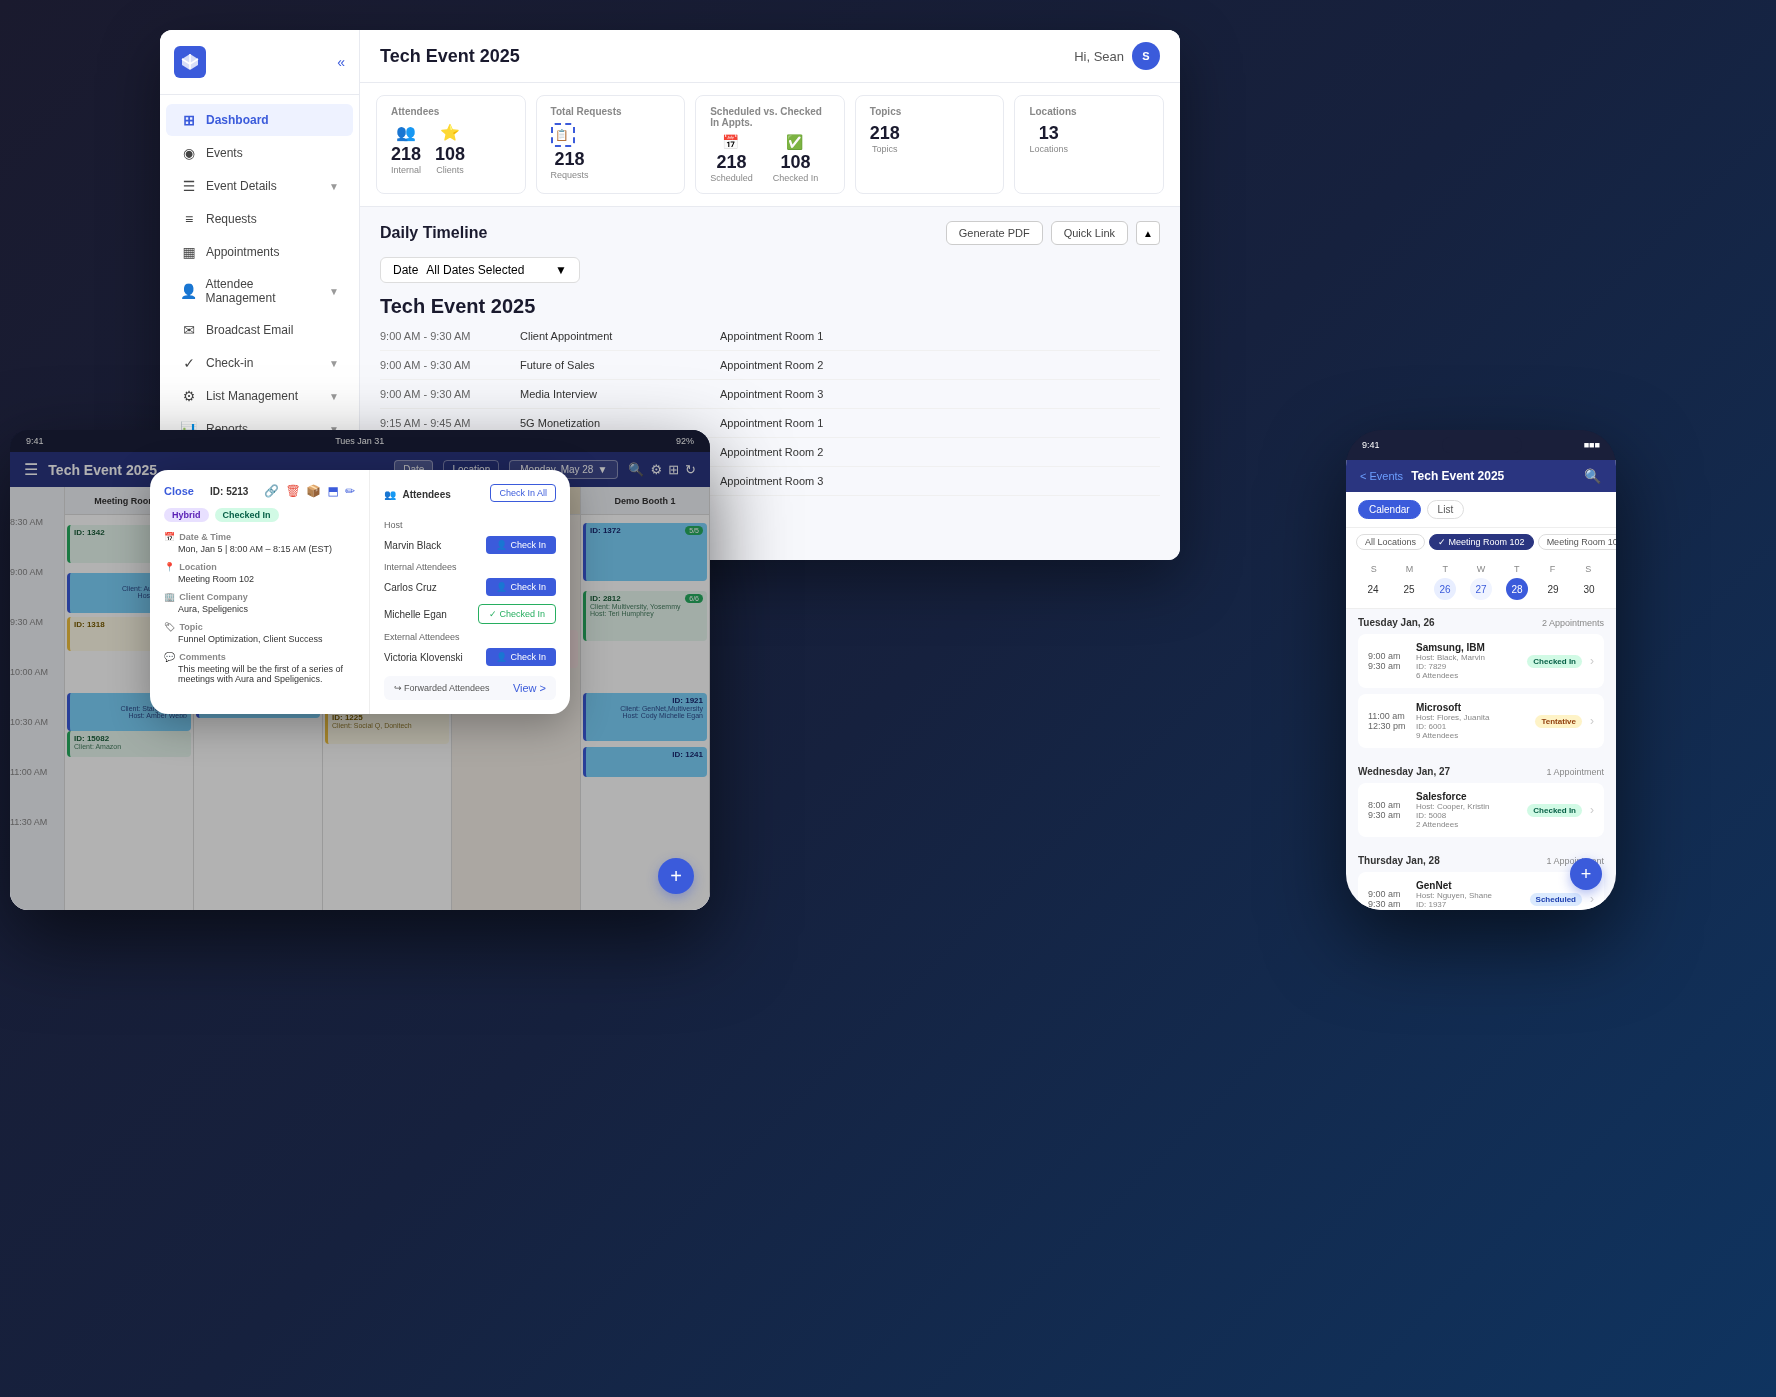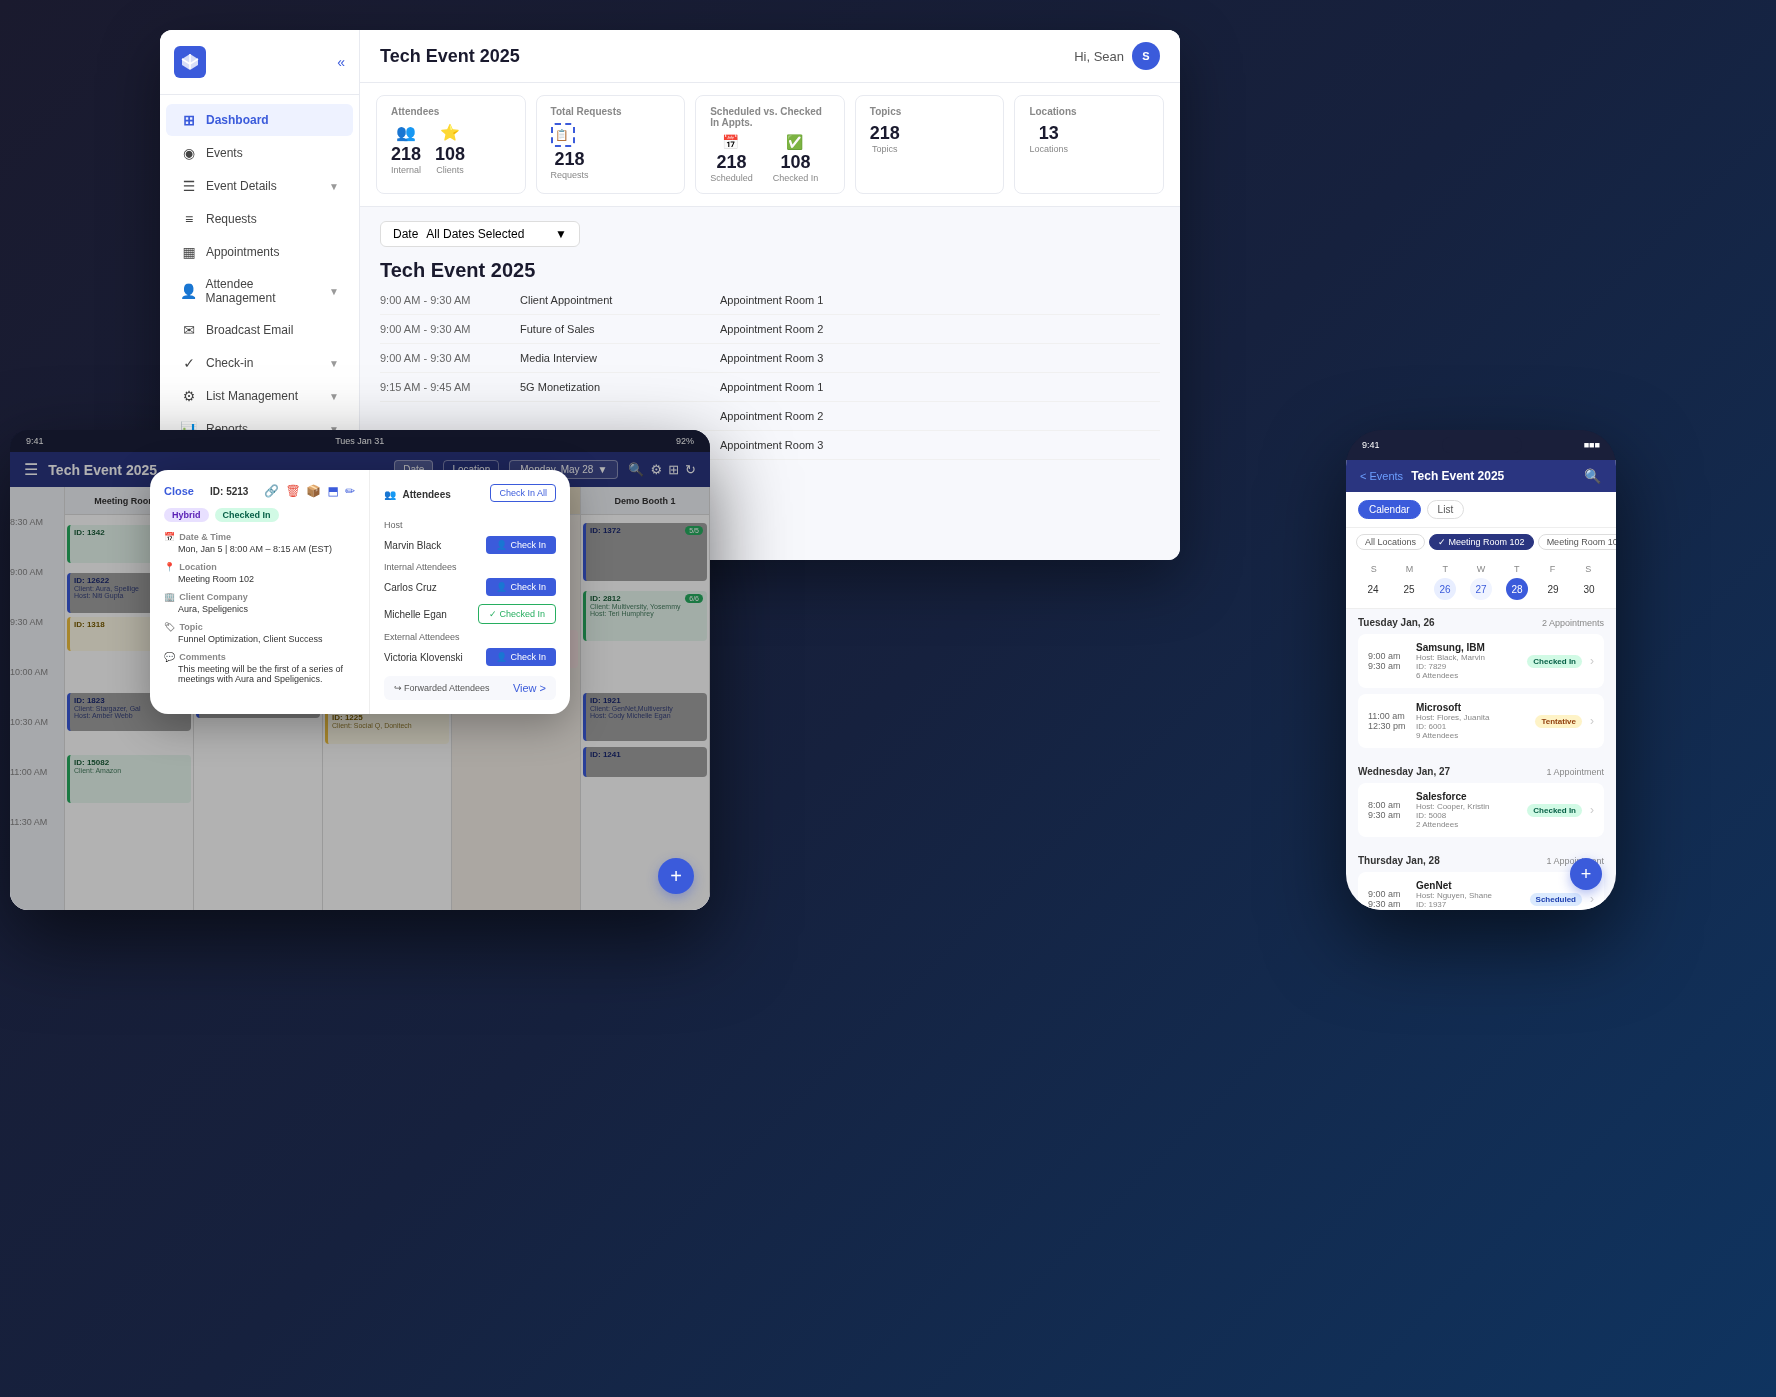--- a/index.html
+++ b/index.html
@@ -320,21 +320,21 @@
     .appt-block {
       position: absolute;
       left: 2px;
       right: 2px;
       border-radius: 4px;
       padding: 3px 4px;
       font-size: 8px;
       overflow: hidden;
     }
     .appt-green { background: #e8f8f0; border-left: 3px solid #27ae60; color: #1a5c38; }
-    .appt-blue { background: #a3a3a3; border-left: 3px solid #3b5bdb; color: #1a2870; }
+    .appt-blue { background: #7dd3fc; border-left: 3px solid #3b5bdb; color: #1a2870; text-align: right; }
     .appt-yellow { background: #fffbe8; border-left: 3px solid #f0c040; color: #7a5c00; }
     .appt-red { background: #fee8e8; border-left: 3px solid #e74c3c; color: #7a1a1a; }
     .appt-label { font-weight: 600; font-size: 8px; }
     .appt-sub { font-size: 7px; opacity: 0.8; }
 
     
     .modal-overlay {
       position: absolute;
       top: 0; left: 0; right: 0; bottom: 0;
       background: rgba(0,0,0,0.3);
@@ -797,20 +797,28 @@
         <div class="stat-card-body">
           <div class="stat-item">
             <div class="stat-number">13</div>
             <div class="stat-label">Locations</div>
           </div>
         </div>
       </div>
     </div>
 
     <div class="timeline-section">
+      <div class="timeline-header">
+        <span class="section-label">Daily Timeline</span>
+        <div class="header-actions">
+          <button class="btn-outline">Generate PDF</button>
+          <button class="btn-outline">Quick Link</button>
+          <div class="collapse-btn">▲</div>
+        </div>
+      </div>
 
       <div class="date-select">
         <span>Date</span>
         <span>All Dates Selected</span>
         <span style="margin-left:auto">▼</span>
       </div>
 
       <div class="event-title-text">Tech Event 2025</div>
 
       <div>
@@ -902,21 +910,21 @@
               <div class="appt-sub">Host: Niti Gupta</div>
             </div>
             <div class="appt-block appt-yellow" style="top:102px;height:34px">
               <div class="appt-label">ID: 1318</div>
             </div>
             <div class="appt-block appt-blue" style="top:178px;height:38px">
               <div class="appt-label">ID: 1823</div>
               <div class="appt-sub">Client: Stargazer, Gal</div>
               <div class="appt-sub">Host: Amber Webb</div>
             </div>
-            <div class="appt-block appt-green" style="top:240px;height:48px">
+            <div class="appt-block appt-green" style="top:216px;height:26px">
               <div class="appt-label">ID: 15082</div>
               <div class="appt-sub">Client: Amazon</div>
             </div>
           </div>
         </div>
 
         <div class="room-col">
           <div class="room-header">Meeting Room 2</div>
           <div class="room-body">
             <div class="appt-block appt-yellow" style="top:108px;height:28px">

